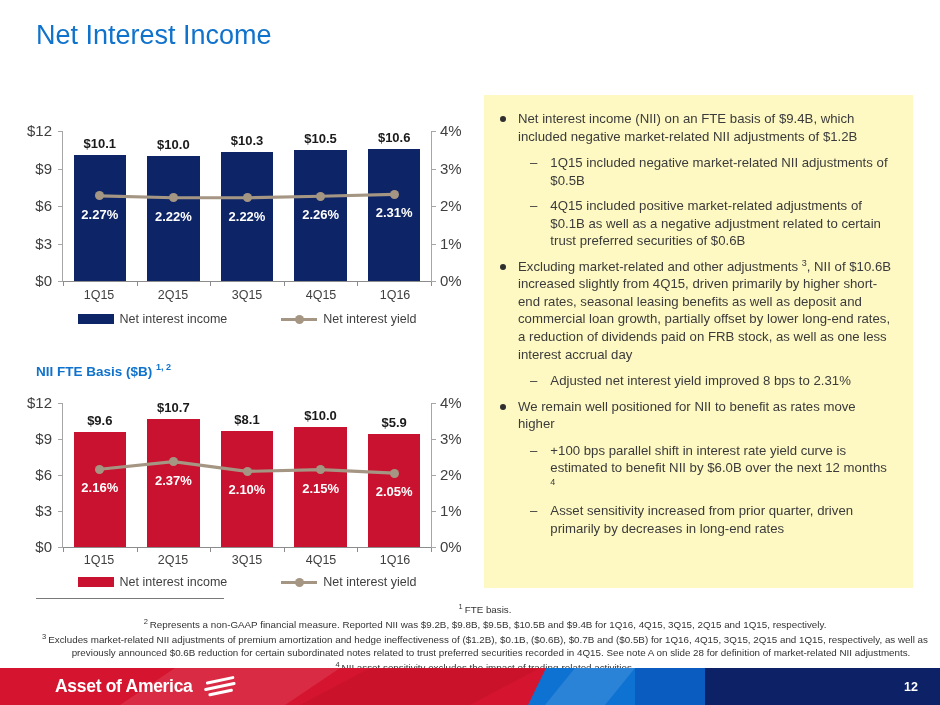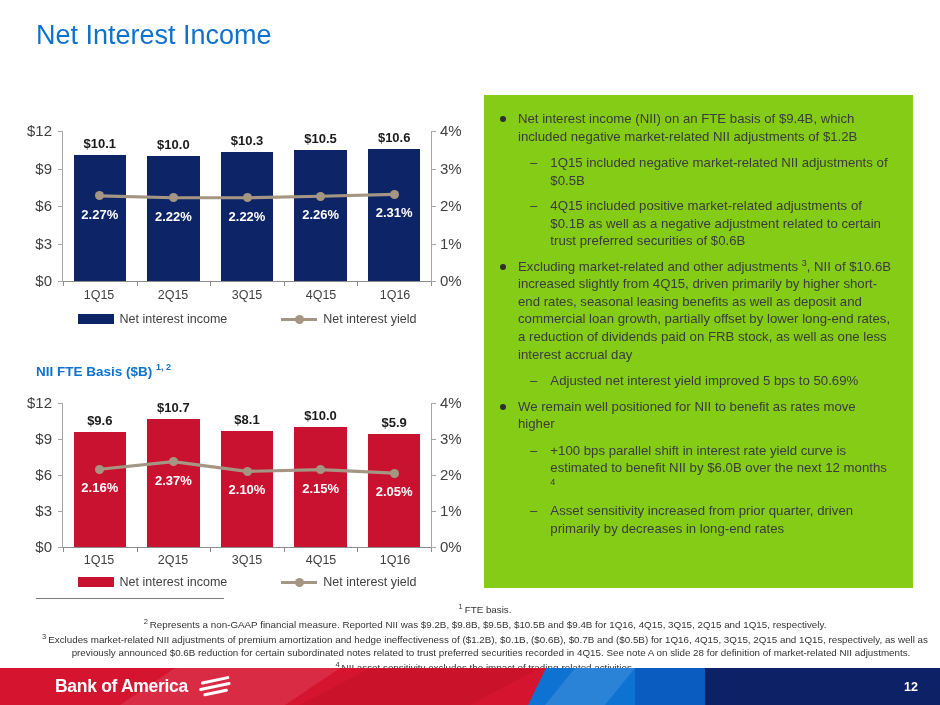--- a/index.html
+++ b/index.html
@@ -39,21 +39,21 @@
   .xtick{position:absolute;text-align:center;}
   .legend{position:absolute;left:42px;right:32px;display:flex;justify-content:center;gap:54px;
           font-size:12.5px;color:#3f3f3f;align-items:center;}
   #chart1 .legend{top:181px;} #chart2 .legend{top:172px;}
   .leg-item{display:flex;align-items:center;gap:6px;}
   .leg-swatch{width:36px;height:10px;}
   .leg-line{position:relative;width:36px;height:3px;}
   .leg-line::after{content:'';position:absolute;left:50%;top:50%;width:9px;height:9px;
                    margin:-4.5px 0 0 -4.5px;border-radius:50%;background:inherit;}
   
-  .panel{position:absolute;left:484px;top:95px;width:429px;height:493px;background:#84cc16;
+  .panel{position:absolute;left:484px;top:95px;width:429px;height:493px;background:#fef9c3;
          box-sizing:border-box;padding:15px 18px 14px 16px;font-size:13.2px;line-height:1.33;color:#3b3b3b;}
   .bullet{display:flex;gap:12px;margin-bottom:9px;}
   .bullet-dot{flex:0 0 auto;width:6px;height:6px;border-radius:50%;background:#2f2f2f;margin-top:6px;}
   .sub{display:flex;gap:13px;margin:8px 0 8px 30px;}
   .dash{flex:0 0 auto;color:#3b3b3b;}
   .psup{font-size:9px;vertical-align:super;line-height:0;}
   
   .fn-rule{position:absolute;left:36px;top:598px;width:188px;border-top:1px solid #7a7a7a;}
   .footnotes{position:absolute;left:36px;top:602px;width:898px;font-size:9.8px;line-height:1.3;color:#333;}
   .fn{padding-left:12px;text-indent:-12px;text-align:center;}
@@ -250,21 +250,21 @@
     <div class="sub">
       <span class="dash">–</span>
       <span>4Q15 included positive market-related adjustments of $0.1B as well as a negative adjustment related to certain trust preferred securities of $0.6B</span>
     </div>
     <div class="bullet">
       <span class="bullet-dot"></span>
       <span><span>Excluding market-related and other adjustments </span><sup class="psup">3</sup><span>, NII of $10.6B increased slightly from 4Q15, driven primarily by higher short-end rates, seasonal leasing benefits as well as deposit and commercial loan growth, partially offset by lower long-end rates, a reduction of dividends paid on FRB stock, as well as one less interest accrual day</span></span>
     </div>
     <div class="sub">
       <span class="dash">–</span>
-      <span>Adjusted net interest yield improved 5 bps to 50.69%</span>
+      <span>Adjusted net interest yield improved 8 bps to 2.31%</span>
     </div>
     <div class="bullet">
       <span class="bullet-dot"></span>
       <span>We remain well positioned for NII to benefit as rates move higher</span>
     </div>
     <div class="sub">
       <span class="dash">–</span>
       <span><span>+100 bps parallel shift in interest rate yield curve is estimated to benefit NII by $6.0B over the next 12 months </span><sup class="psup">4</sup></span>
     </div>
     <div class="sub">
@@ -284,21 +284,21 @@
   <div class="footer">
     <div class="fr-accent1"></div>
     <div class="fr-accent2"></div>
     <div class="seg seg-blue1"></div>
     <div class="seg-blue1-hl"></div>
     <div class="seg seg-blue2"></div>
     <div class="seg seg-navy">
       <span class="page-num">12</span>
     </div>
     <div class="logo">
-      <span class="logo-text">Bank of America</span>
+      <span class="logo-text">Asset of America</span>
       <svg width="40" height="24" viewBox="0 0 40 24">
         <g fill="#ffffff" transform="rotate(-12 20 12)">
           <rect x="7" y="4" width="29" height="3" rx="1.5"></rect>
           <rect x="4" y="10" width="32" height="3" rx="1.5"></rect>
           <rect x="7" y="16" width="25" height="3" rx="1.5"></rect>
         </g>
       </svg>
     </div>
   </div>
 

